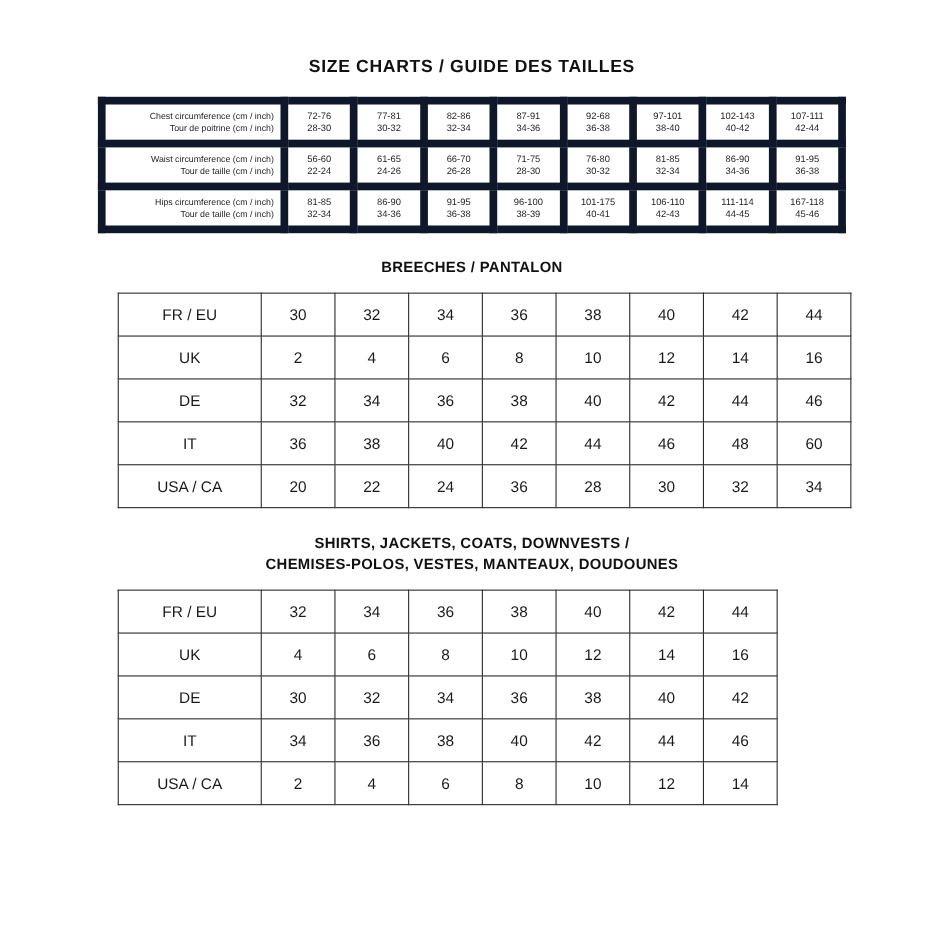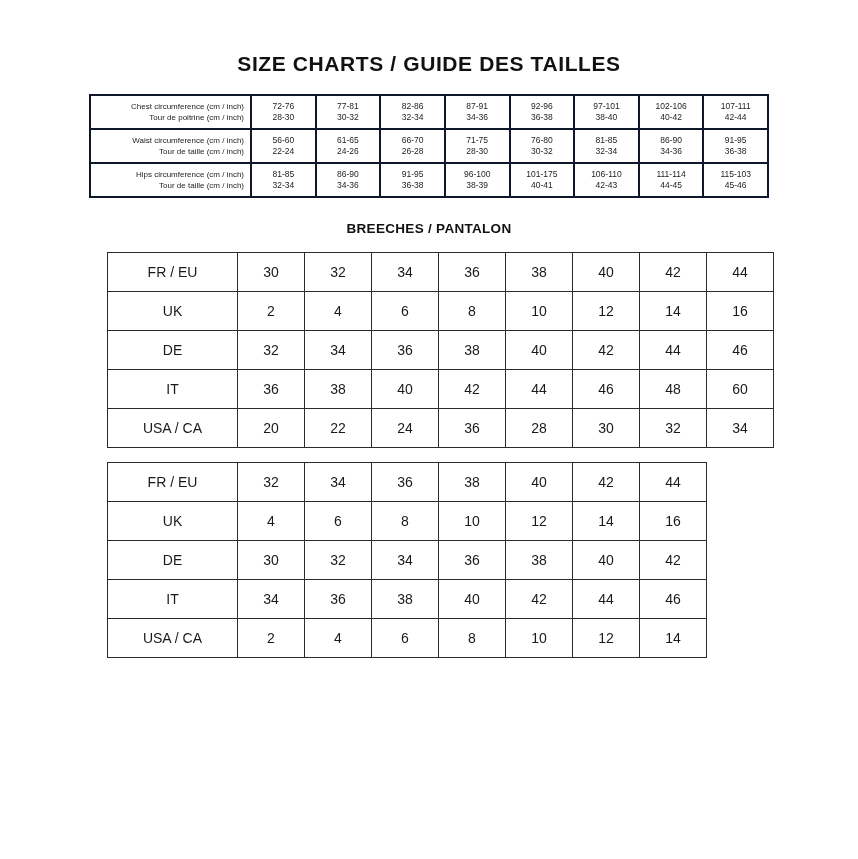--- a/index.html
+++ b/index.html
@@ -17,21 +17,21 @@
   }
   .page {
     width: 858px;
     height: 859px;
     position: relative;
   }
 
   
   .main-title {
     text-align: center;
-    font-size: 21px;
+    font-size: 16px;
     font-weight: bold;
     letter-spacing: 0.6px;
     margin-top: 52px;
     color: #111;
   }
   .sub-title {
     text-align: center;
     font-size: 18px;
     font-weight: normal;
     letter-spacing: 0.4px;
@@ -55,21 +55,21 @@
   .meas-wrap {
     width: 680px;
     margin: 18px auto 0 auto;
   }
   table.meas {
     border-collapse: collapse;
     width: 100%;
     table-layout: fixed;
   }
   table.meas td {
-    border: 2px solid #0f172a;
+    border: 7px solid #0f172a;
     text-align: center;
     vertical-align: middle;
     font-size: 8.5px;
     line-height: 11px;
     padding: 5px 1px;
     color: #1d1d1d;
   }
   table.meas td.label {
     width: 152px;
     text-align: right;
@@ -141,29 +141,29 @@
             </td>
           <td>
               <span class="cellline">82-86</span>
               <span class="cellline">32-34</span>
             </td>
           <td>
               <span class="cellline">87-91</span>
               <span class="cellline">34-36</span>
             </td>
           <td>
-              <span class="cellline">92-96</span>
+              <span class="cellline">92-68</span>
               <span class="cellline">36-38</span>
             </td>
           <td>
               <span class="cellline">97-101</span>
               <span class="cellline">38-40</span>
             </td>
           <td>
-              <span class="cellline">102-106</span>
+              <span class="cellline">102-143</span>
               <span class="cellline">40-42</span>
             </td>
           <td>
               <span class="cellline">107-111</span>
               <span class="cellline">42-44</span>
             </td>
         </tr>
         <tr>
           <td class="label">
             <span class="cellline">Waist circumference (cm / inch)</span>
@@ -229,21 +229,21 @@
             </td>
           <td>
               <span class="cellline">106-110</span>
               <span class="cellline">42-43</span>
             </td>
           <td>
               <span class="cellline">111-114</span>
               <span class="cellline">44-45</span>
             </td>
           <td>
-              <span class="cellline">115-103</span>
+              <span class="cellline">167-118</span>
               <span class="cellline">45-46</span>
             </td>
         </tr>
       </tbody>
     </table>
   </div>
 
   <div class="section-title">BREECHES / PANTALON</div>
   <div class="size-wrap">
     <table class="size" id="breeches-table">
@@ -300,20 +300,24 @@
           <td class="val">36</td>
           <td class="val">28</td>
           <td class="val">30</td>
           <td class="val">32</td>
           <td class="val">34</td>
         </tr>
       </tbody>
     </table>
   </div>
 
+  <div class="section-title two-line">
+    <div>SHIRTS, JACKETS, COATS, DOWNVESTS /</div>
+    <div>CHEMISES-POLOS, VESTES, MANTEAUX, DOUDOUNES</div>
+  </div>
   <div class="size-wrap">
     <table class="size" id="shirts-table">
       <tbody>
         <tr>
           <td class="rowhead">FR / EU</td>
           <td class="val">32</td>
           <td class="val">34</td>
           <td class="val">36</td>
           <td class="val">38</td>
           <td class="val">40</td>

